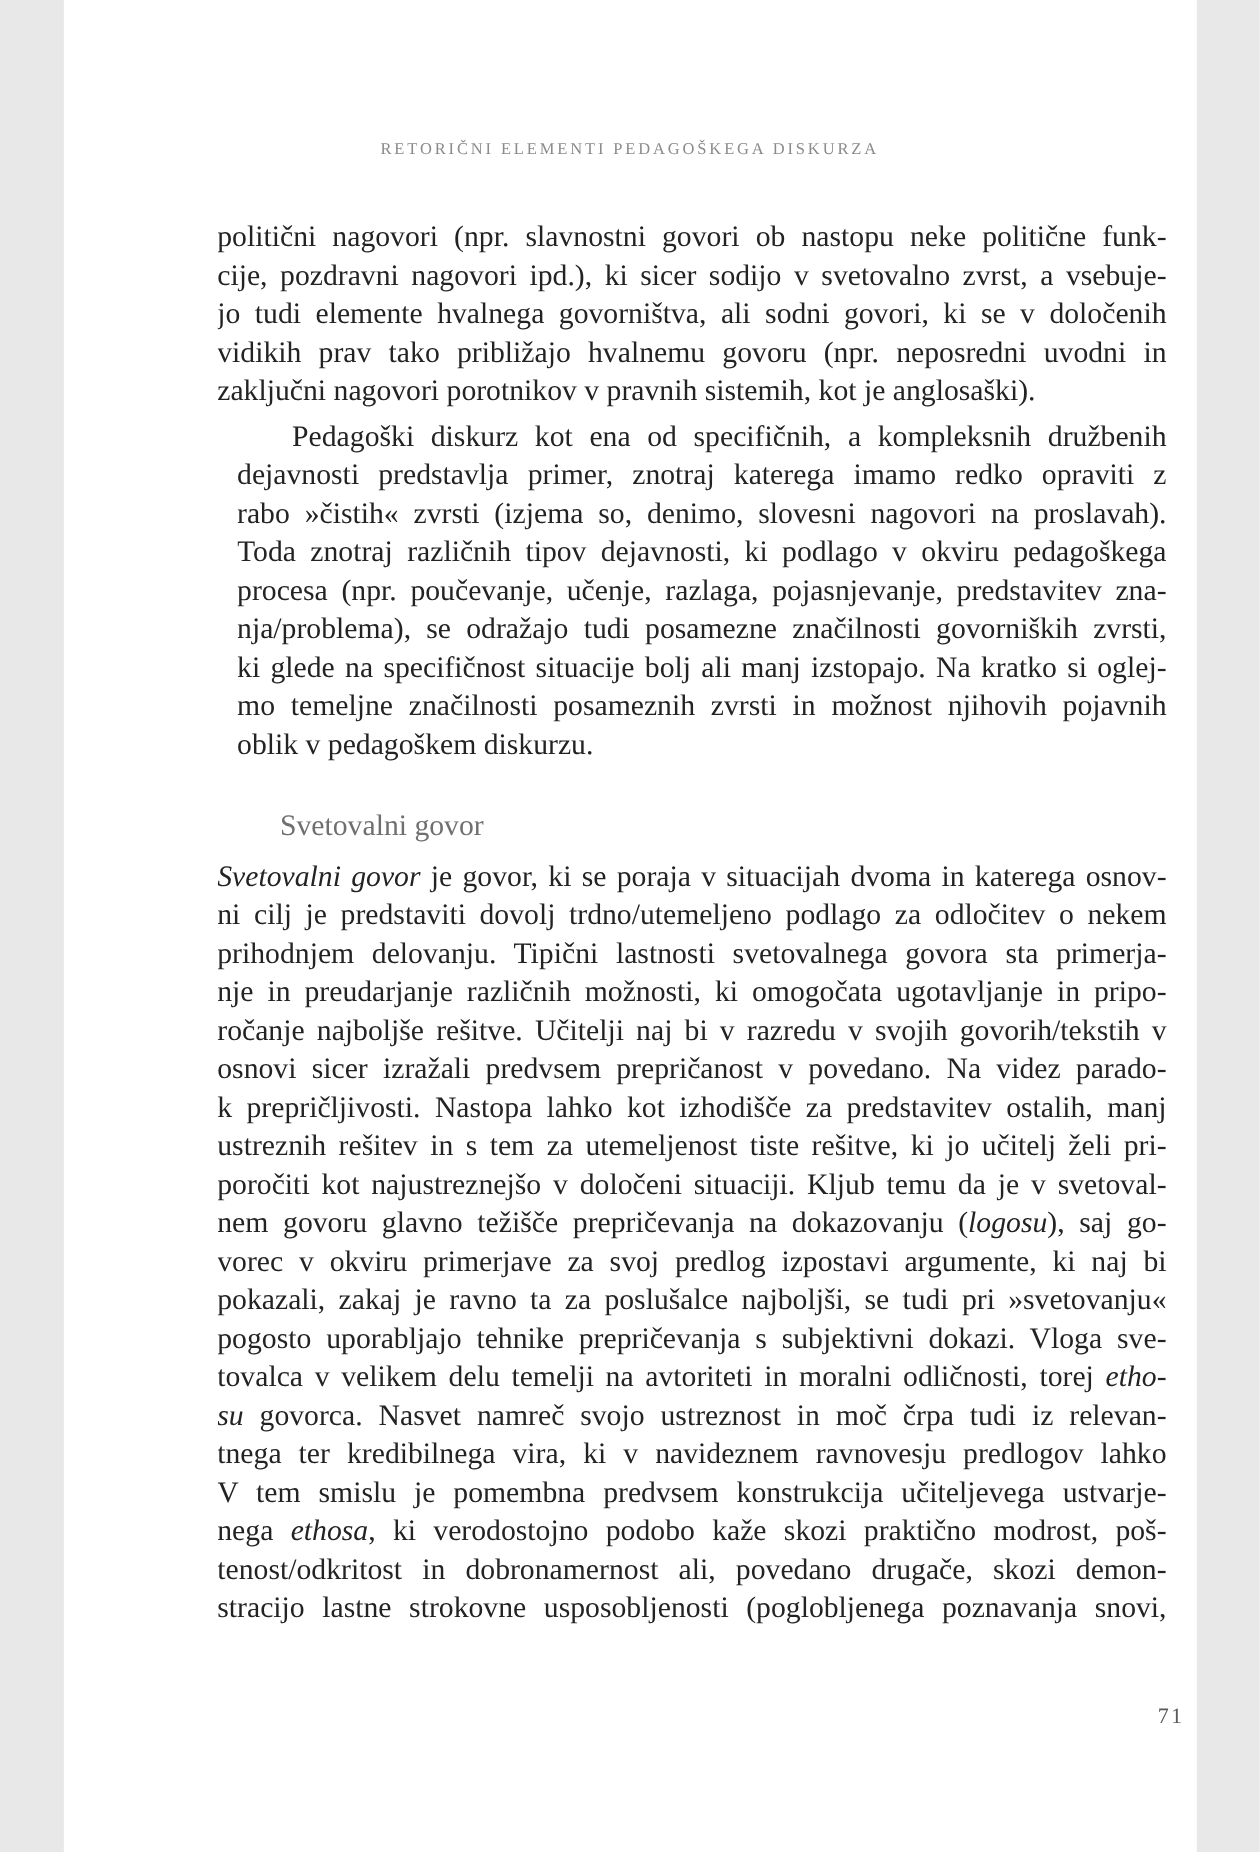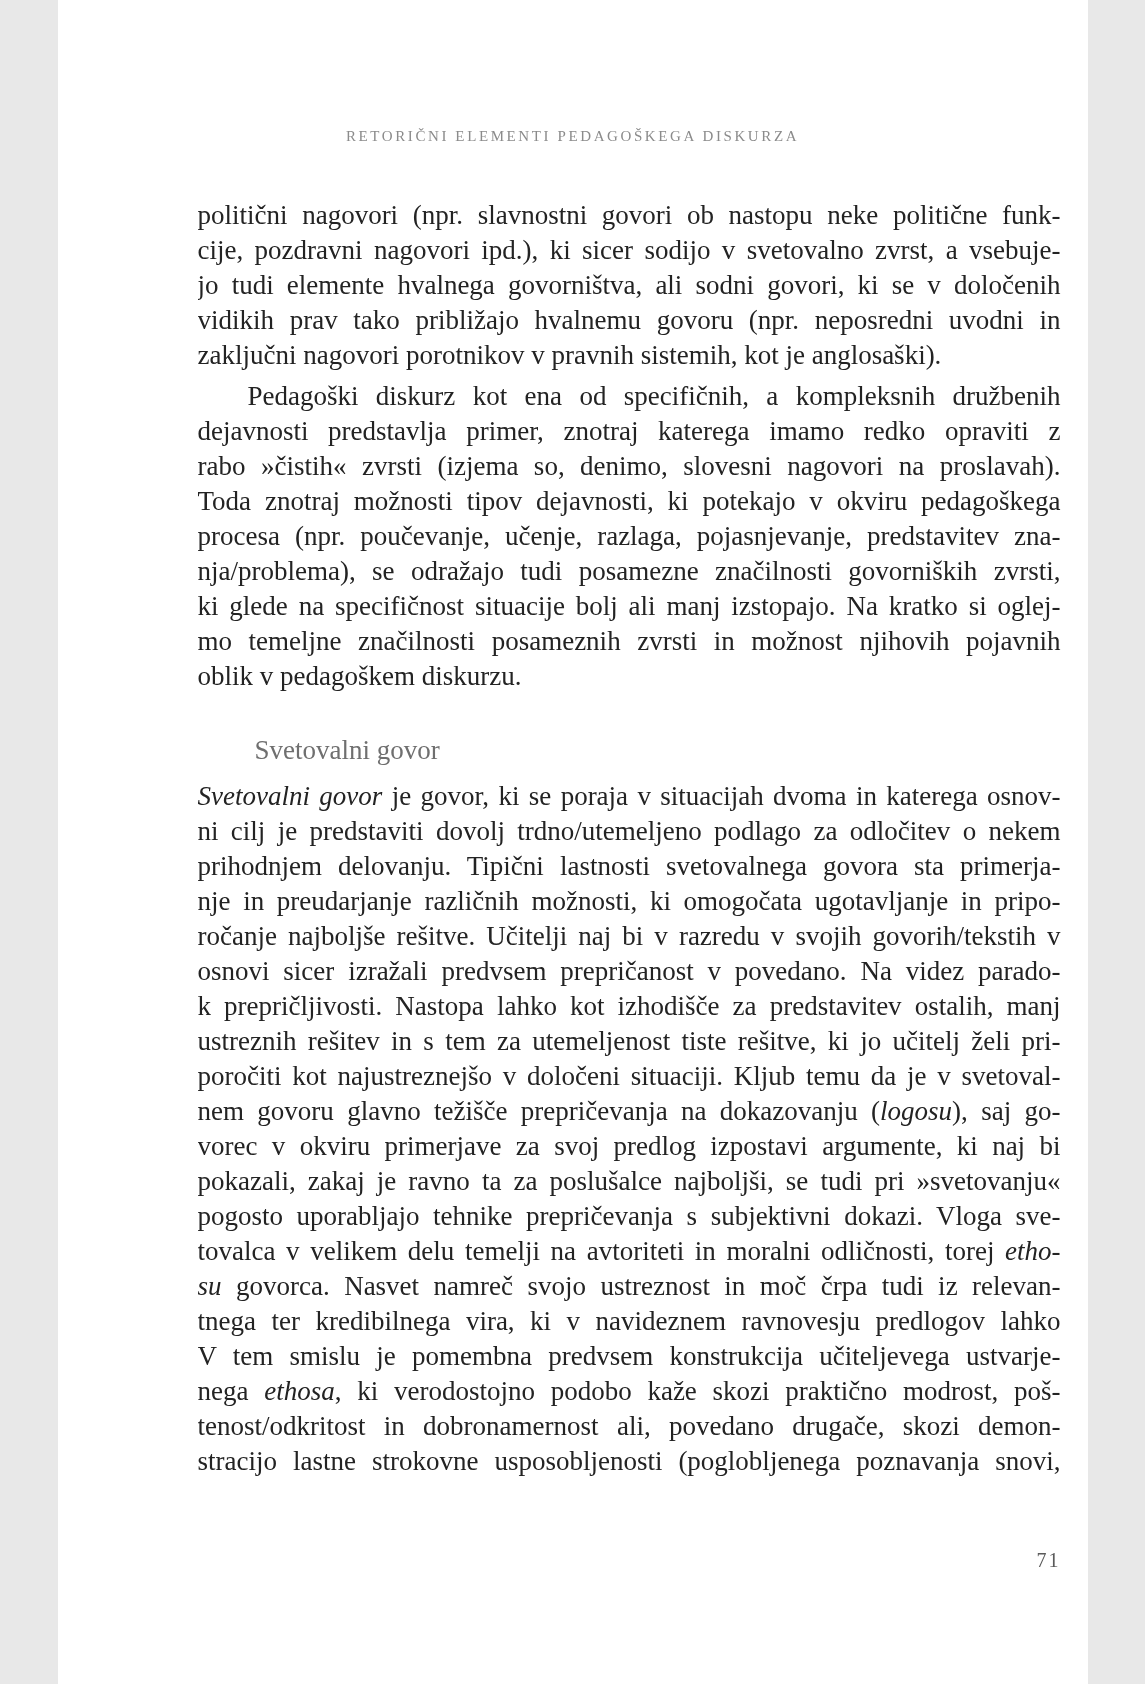--- a/index.html
+++ b/index.html
@@ -28,21 +28,21 @@
   }
   .text-block {
     position: absolute;
     left: 140px;
     top: 198px;
     width: 863px;
     font-size: 27px;
     color: var(--body-text, #232323);
   }
   .para { margin: 0; }
-  .para + .para { margin-top: 6px; }
+  .para + .para { margin-top: 6px; margin-left: 18px; }
   .line {
     height: 35px;
     line-height: 35px;
     text-align: justify;
     text-align-last: justify;
     overflow: hidden;
   }
   .line.para-end { text-align-last: left; }
   .line.first-indent { text-indent: 50px; }
   .section-heading {
@@ -50,21 +50,21 @@
     padding-left: 57px;
     font-size: 27px;
     line-height: 35px;
     font-weight: normal;
     color: var(--section-heading, #6f6f6f);
   }
   em { font-style: italic; }
   .folio {
     position: absolute;
     top: 1549px;
-    left: 140px;
+    left: 156px;
     width: 863px;
     text-align: right;
     font-size: 20px;
     letter-spacing: 2px;
     color: var(--page-number, #5a5a5a);
     font-variant-numeric: oldstyle-nums;
   }
 </style>
 </head>
 <body>
@@ -77,21 +77,21 @@
         <div class="line">politični nagovori (npr. slavnostni govori ob nastopu neke politične funk-</div>
         <div class="line">cije, pozdravni nagovori ipd.), ki sicer sodijo v svetovalno zvrst, a vsebuje-</div>
         <div class="line">jo tudi elemente hvalnega govorništva, ali sodni govori, ki se v določenih</div>
         <div class="line">vidikih prav tako približajo hvalnemu govoru (npr. neposredni uvodni in</div>
         <div class="line para-end">zaključni nagovori porotnikov v pravnih sistemih, kot je anglosaški).</div>
       </div>
       <div class="para">
         <div class="line first-indent">Pedagoški diskurz kot ena od specifičnih, a kompleksnih družbenih</div>
         <div class="line">dejavnosti predstavlja primer, znotraj katerega imamo redko opraviti z</div>
         <div class="line">rabo »čistih« zvrsti (izjema so, denimo, slovesni nagovori na proslavah).</div>
-        <div class="line">Toda znotraj možnosti tipov dejavnosti, ki potekajo v okviru pedagoškega</div>
+        <div class="line">Toda znotraj različnih tipov dejavnosti, ki podlago v okviru pedagoškega</div>
         <div class="line">procesa (npr. poučevanje, učenje, razlaga, pojasnjevanje, predstavitev zna-</div>
         <div class="line">nja/problema), se odražajo tudi posamezne značilnosti govorniških zvrsti,</div>
         <div class="line">ki glede na specifičnost situacije bolj ali manj izstopajo. Na kratko si oglej-</div>
         <div class="line">mo temeljne značilnosti posameznih zvrsti in možnost njihovih pojavnih</div>
         <div class="line para-end">oblik v pedagoškem diskurzu.</div>
       </div>
       <h2 class="section-heading">Svetovalni govor</h2>
       <div class="para">
         <div class="line"><em>Svetovalni govor</em> je govor, ki se poraja v situacijah dvoma in katerega osnov-</div>
         <div class="line">ni cilj je predstaviti dovolj trdno/utemeljeno podlago za odločitev o nekem</div>

